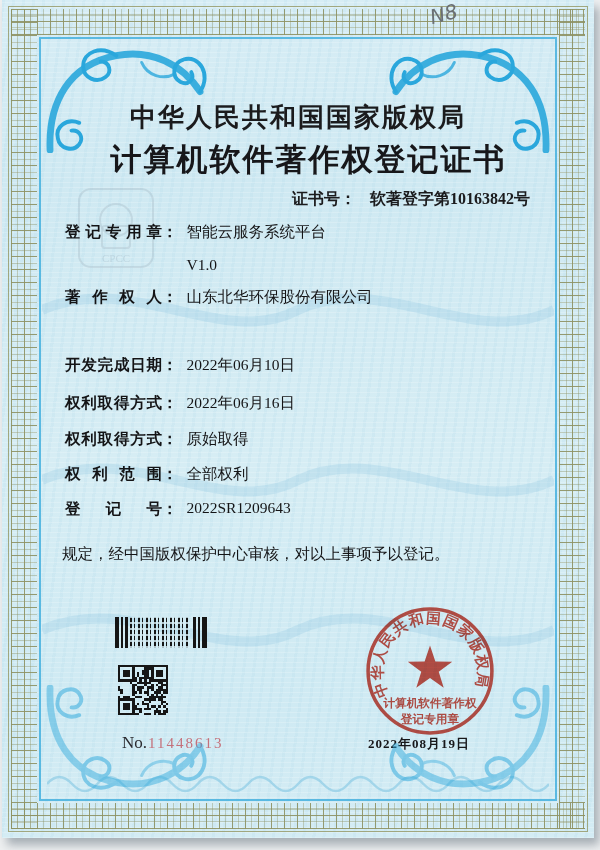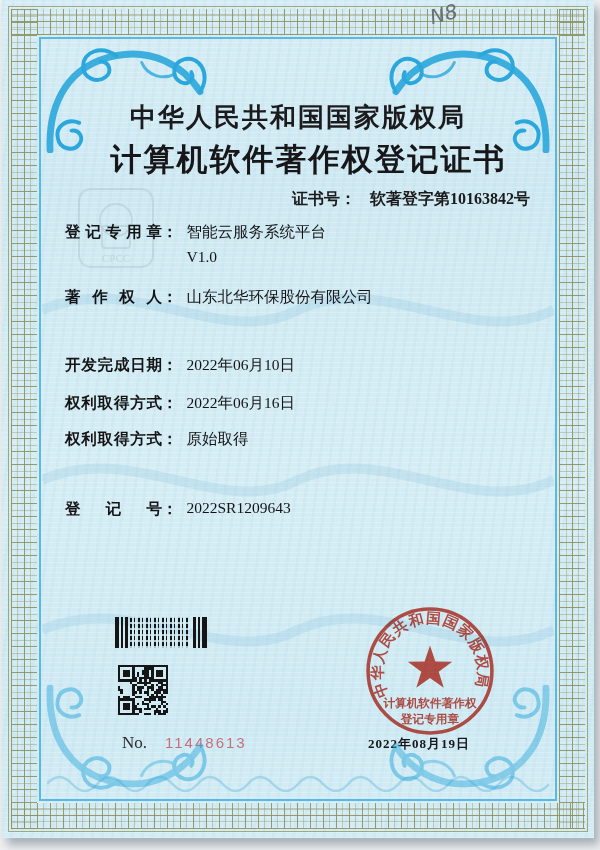--- a/index.html
+++ b/index.html
@@ -38,21 +38,21 @@
              font-size:26px;font-weight:bold;letter-spacing:2px;color:#1b1b1d;}
   .cert-title{position:absolute;top:139px;left:0;right:0;text-align:center;white-space:nowrap;
               font-size:31px;font-weight:bold;letter-spacing:2px;color:#17171a;padding-left:21px;}
   .certno{position:absolute;top:189px;right:64px;font-size:16px;font-weight:bold;color:#1b1b1d;white-space:nowrap;}
   .certno .gap{display:inline-block;width:14px;}
 
   .field{position:absolute;left:63px;font-size:15.5px;color:#141416;white-space:nowrap;}
   .field .lbl{display:inline-block;width:97px;font-weight:bold;text-align:justify;text-align-last:justify;}
   .field .colon{font-weight:bold;}
   .field .val{display:inline-block;margin-left:9px;font-weight:500;vertical-align:top;}
-  .field .val2{margin-top:5px;font-weight:500;}
+  .field .val2{margin-top:13px;font-weight:500;}
   .r0{top:222px}.r1{top:287px}.r2{top:355px}.r3{top:393px}.r4{top:429px}.r5{top:464px}.r6{top:499px}
 
   .body-par{position:absolute;left:60px;top:536px;width:492px;font-size:15.5px;
             line-height:35px;color:#141416;}
   .body-par .l1{text-indent:2em;white-space:nowrap;}
   .body-par .l2{white-space:nowrap;}
 
   .barcode{position:absolute;left:113px;top:617px;width:92px;height:31px;
     background:
       repeating-linear-gradient(0deg, rgba(213,236,244,.8) 0 2px, transparent 2px 6px) 15px 0/60px 100% no-repeat,
@@ -61,22 +61,22 @@
       linear-gradient(#151515,#151515) 6px 0/2px 100% no-repeat,
       linear-gradient(#151515,#151515) 10px 0/3px 100% no-repeat,
       linear-gradient(#151515,#151515) 78px 0/3px 100% no-repeat,
       linear-gradient(#151515,#151515) 83px 0/2px 100% no-repeat,
       linear-gradient(#151515,#151515) 87px 0/5px 100% no-repeat;}
   .qr{position:absolute;left:116px;top:665px;width:50px;height:50px;
       display:grid;grid-template-columns:repeat(21,1fr);grid-auto-rows:1fr;}
   .qr .on{background:#161616;}
 
   .serial{position:absolute;left:120px;top:733px;font-size:17px;color:#2b2b30;white-space:nowrap;}
-  .serial .num{color:#c4707a;font-size:15px;letter-spacing:2px;margin-left:18px;
-               font-family:Liberation Sans, sans-serif;}
+  .serial .num{color:#c4707a;font-size:15px;letter-spacing:2px;margin-left:1px;
+               font-family:Liberation Serif, serif;}
   .date{position:absolute;left:366px;top:735px;font-size:13px;font-weight:bold;
         color:#17171a;letter-spacing:1px;white-space:nowrap;}
 
   .stamp{position:absolute;left:361px;top:604px;mix-blend-mode:multiply;opacity:.92;}
   .stamp text{font-family:"Liberation Serif",serif;}
 
   .embossed{position:absolute;left:74px;top:186px;opacity:.6;}
   .handwritten{position:absolute;left:428px;top:2px;font-size:20px;color:#6a6f74;
                transform:rotate(-14deg);font-style:italic;font-family:"DejaVu Sans",sans-serif;}
 </style>
@@ -137,25 +137,29 @@
   </div>
   <div class="field r2">
     <span class="lbl">开发完成日期</span><span class="colon">：</span><span class="val">2022年06月10日</span>
   </div>
   <div class="field r3">
     <span class="lbl">权利取得方式</span><span class="colon">：</span><span class="val">2022年06月16日</span>
   </div>
   <div class="field r4">
     <span class="lbl">权利取得方式</span><span class="colon">：</span><span class="val">原始取得</span>
   </div>
+  <div class="field r5">
+    <span class="lbl">权利范围</span><span class="colon">：</span><span class="val">全部权利</span>
+  </div>
   <div class="field r6">
     <span class="lbl">登记号</span><span class="colon">：</span><span class="val">2022SR1209643</span>
   </div>
 
   <div class="body-par">
+    <div class="l2">规定，经中国版权保护中心审核，对以上事项予以登记。</div>
   </div>
 
   <div class="barcode"></div>
   <div class="qr">
       <div class="on"></div>
       <div class="on"></div>
       <div class="on"></div>
       <div class="on"></div>
       <div class="on"></div>
       <div class="on"></div>

